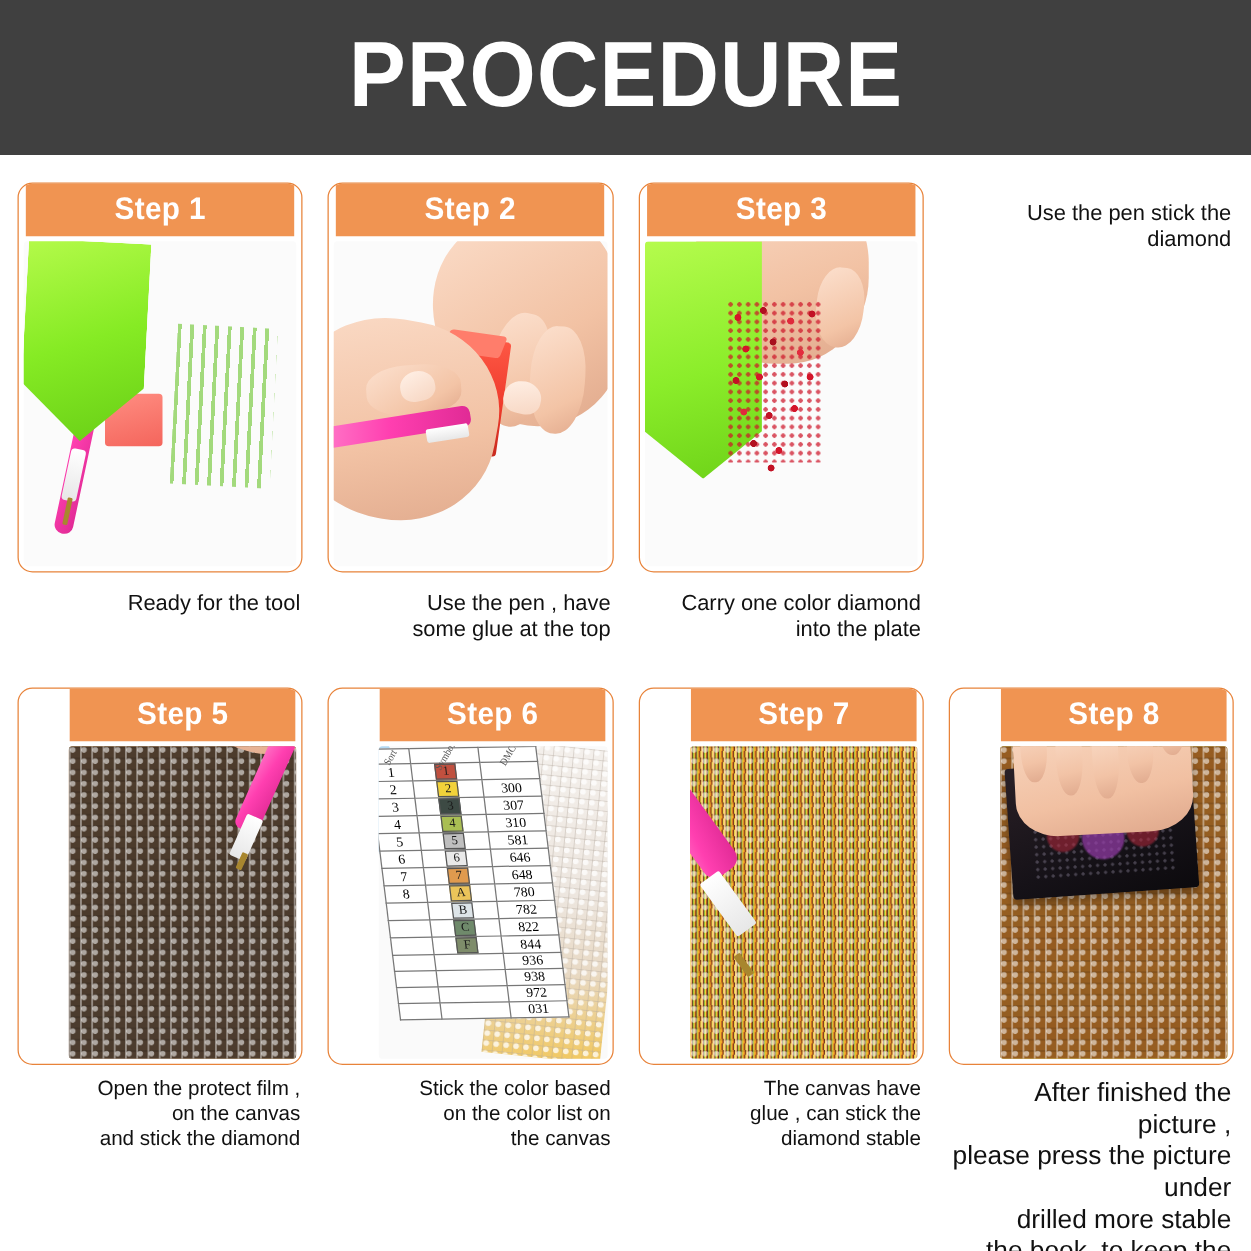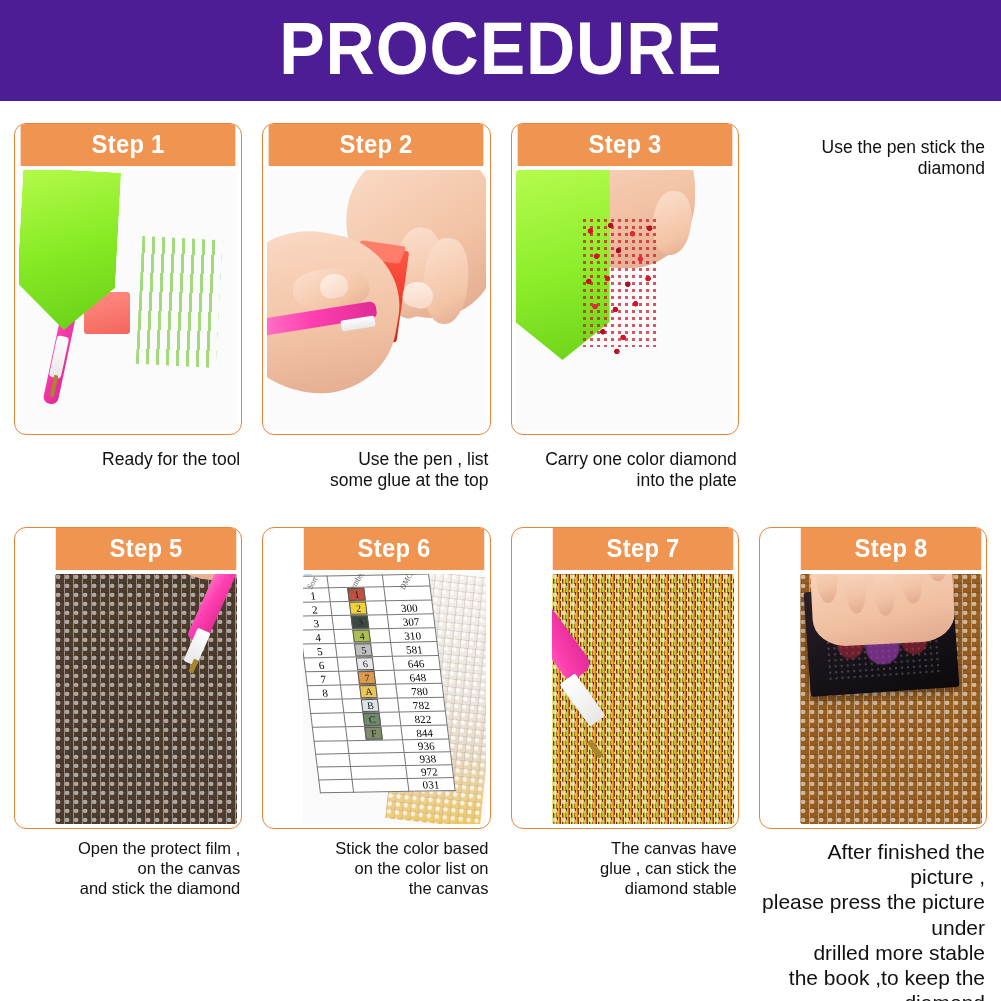--- a/index.html
+++ b/index.html
@@ -10,22 +10,22 @@
   body {
     width: 1001px;
     height: 1001px;
     font-family: "Liberation Sans", sans-serif;
     overflow: hidden;
   }
 
   
   .banner {
     width: 1001px;
-    height: 101px;
-    background: #4c1d95;
+    height: 124px;
+    background: #404040;
     display: flex;
     align-items: center;
     justify-content: center;
   }
   .banner-title {
     color: #ffffff;
     font-family: "Liberation Sans Narrow", "Liberation Sans", sans-serif;
     font-size: 74px;
     font-weight: bold;
     letter-spacing: 1px;
@@ -461,21 +461,21 @@
           <div class="nail s2-nail-r"></div>
           <div class="hand s2-hand-l"></div>
           <div class="finger s2-finger-l"></div>
           <div class="nail s2-nail-l"></div>
           <div class="pen s2-pen"></div>
           <div class="pen-tip s2-pentip"></div>
         </div>
       </div>
     </div>
     <div class="caption">
-      <div>Use the pen , list</div>
+      <div>Use the pen , have</div>
       <div>some glue at the top</div>
     </div>
   </div>
 
   <div class="cell">
     <div class="card">
       <div class="card-header">Step 3</div>
       <div class="card-photo">
         <div class="scene">
           <div class="hand s3-hand"></div>

